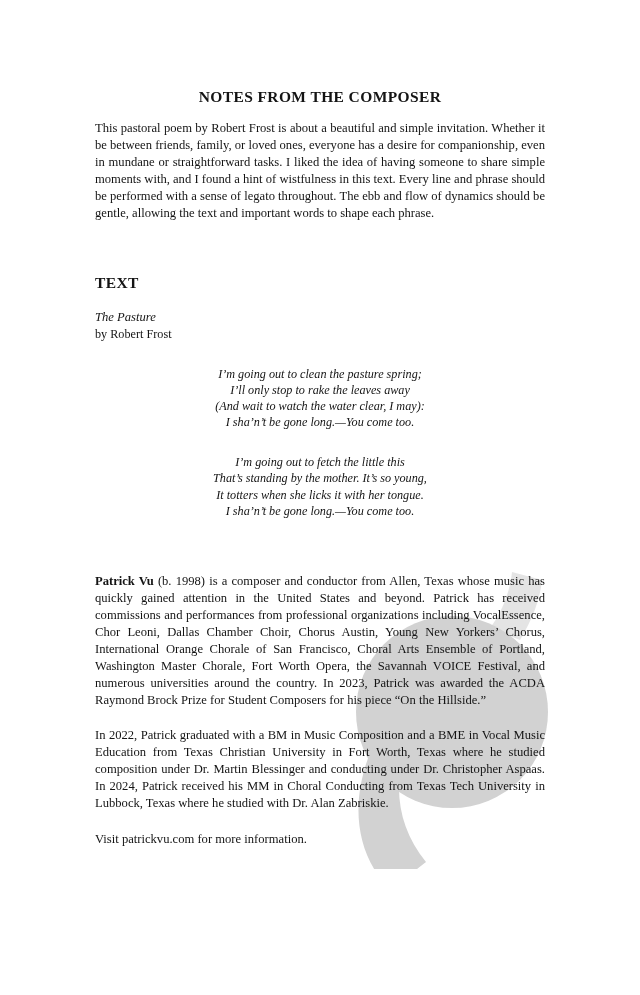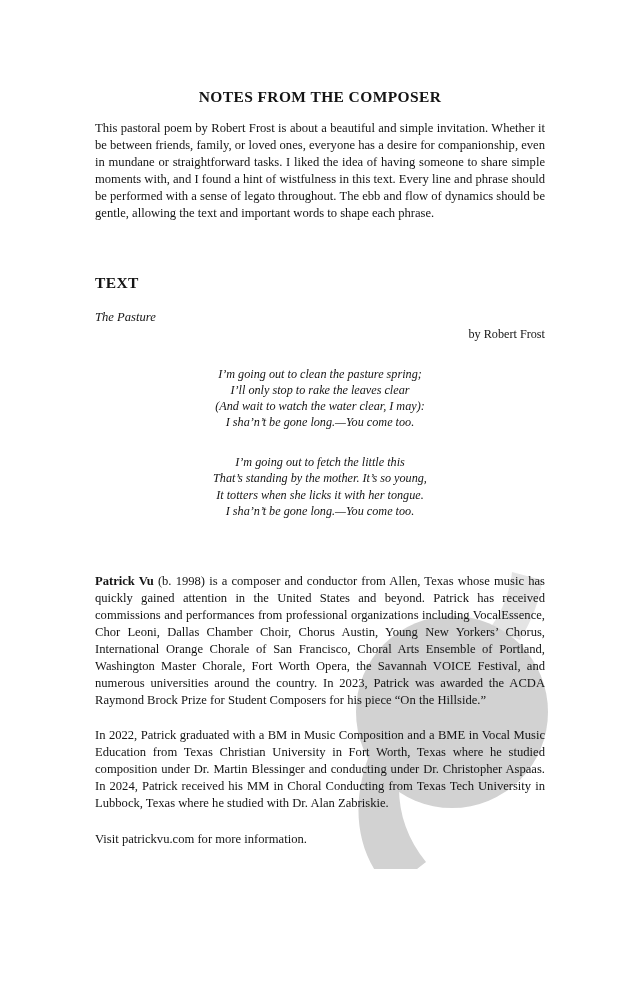--- a/index.html
+++ b/index.html
@@ -50,21 +50,21 @@
     font-size: 15.5px;
     letter-spacing: 0.4px;
     margin: 52px 0 0 0;
   }
   .poem-title {
     font-style: italic;
     font-size: 12.6px;
     margin: 18px 0 0 0;
   }
   .poem-author {
-    text-align: right;
+    text-align: left;
     font-size: 12.2px;
     margin: 2px 0 0 0;
   }
   .stanza {
     text-align: center;
     font-style: italic;
     font-size: 12.2px;
     line-height: 1.32;
     margin: 24px 0 0 0;
   }
@@ -113,21 +113,21 @@
     <p class="body-par">This pastoral poem by Robert Frost is about a beautiful and simple invitation. Whether it be between friends, family, or loved ones, everyone has a desire for companionship, even in mundane or straightforward tasks. I liked the idea of having someone to share simple moments with, and I found a hint of wistfulness in this text. Every line and phrase should be performed with a sense of legato throughout. The ebb and flow of dynamics should be gentle, allowing the text and important words to shape each phrase.</p>
 
     <h2 class="text-heading">TEXT</h2>
 
     <div class="poem-title">The Pasture</div>
 
     <div class="poem-author">by Robert Frost</div>
 
     <div class="stanza">
       <div>I’m going out to clean the pasture spring;</div>
-      <div>I’ll only stop to rake the leaves clear</div>
+      <div>I’ll only stop to rake the leaves away</div>
       <div>(And wait to watch the water clear, I may):</div>
       <div>I sha’n’t be gone long.—You come too.</div>
     </div>
 
     <div class="stanza">
       <div>I’m going out to fetch the little this</div>
       <div>That’s standing by the mother. It’s so young,</div>
       <div>It totters when she licks it with her tongue.</div>
       <div>I sha’n’t be gone long.—You come too.</div>
     </div>

